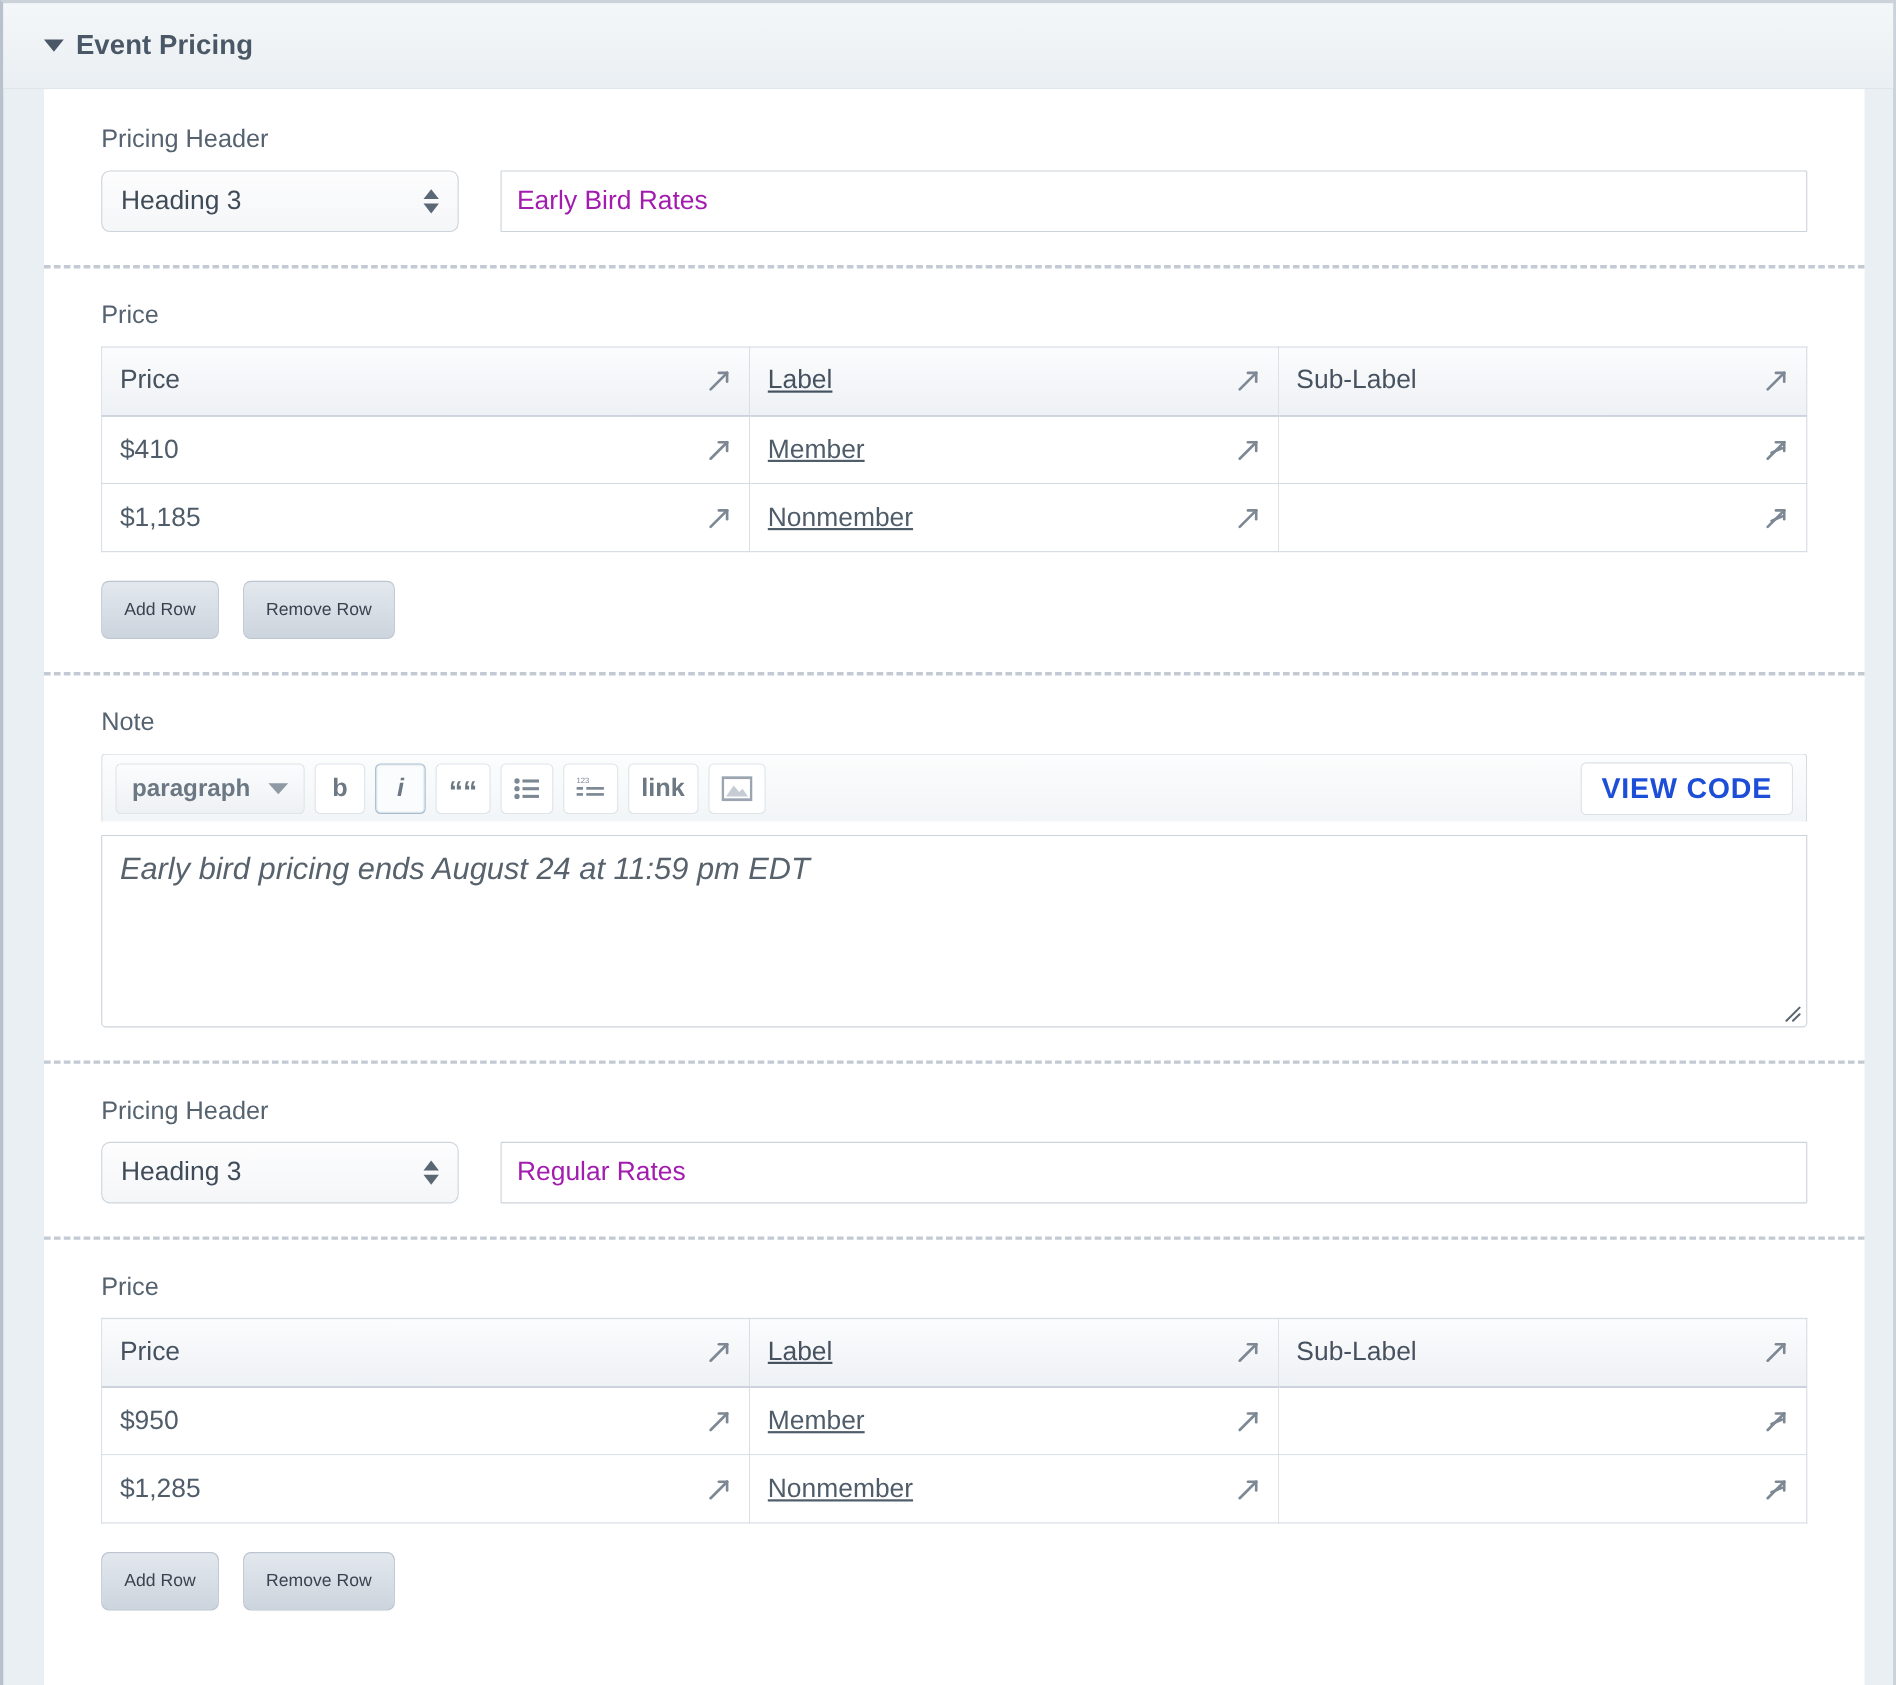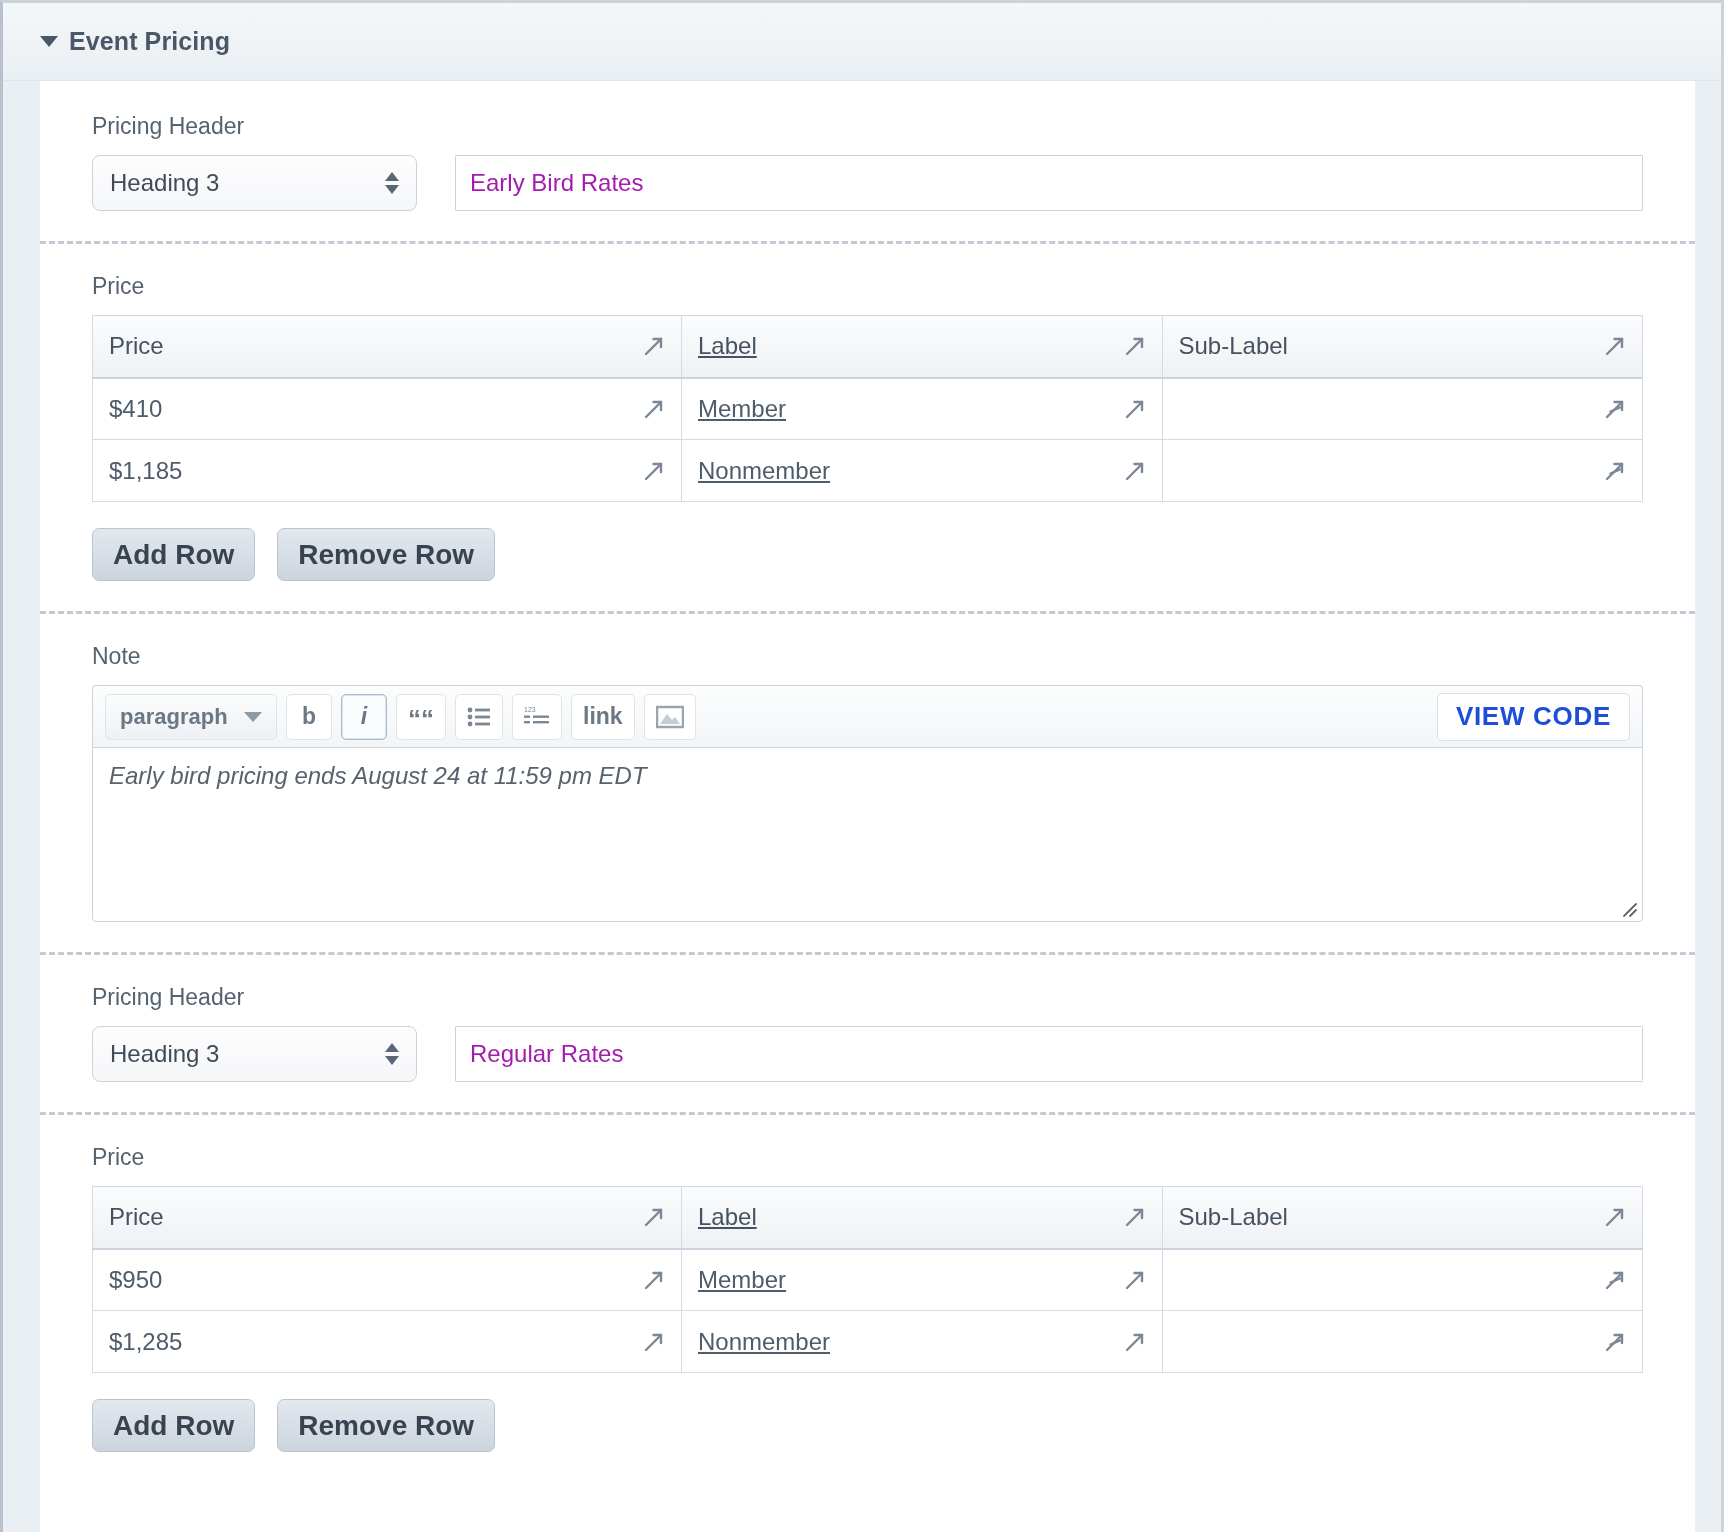--- a/index.html
+++ b/index.html
@@ -177,26 +177,25 @@
     margin-top: 26px;
     display: flex;
     gap: 22px;
   }
   .btn {
     background: linear-gradient(to bottom, #e3e8ee 0%, #ccd4dd 100%);
     border: 1px solid #bcc5cf;
     border-radius: 7px;
     padding: 0 20px;
     height: 53px;
-    font-size: 28px;
+    font-size: 16px;
     color: #39434f;
     font-family: "Liberation Sans", sans-serif;
     cursor: pointer;
     line-height: 1;
-    font-weight: bold;
   }
 
   
   .editor {
     width: calc(100% - 52px);
   }
   .editor-toolbar {
     border: 1px solid #ccd3da;
     border-bottom: none;
     background: linear-gradient(to bottom, #fcfdfd 0%, #f2f5f7 100%);
@@ -264,25 +263,26 @@
     color: #1d4ed8;
     cursor: pointer;
     margin-left: 46px;
   }
   .editor-area {
     position: relative;
     border: 1px solid #ccd3da;
     background: #ffffff;
     height: 175px;
     padding: 14px 16px;
-    font-size: 24px;
+    font-size: 28px;
     font-style: italic;
     color: #58626d;
     overflow: hidden;
     border-radius: 0 0 4px 4px;
+    margin-top: 12px;
   }
   .resize-grip {
     position: absolute;
     right: 4px;
     bottom: 3px;
     width: 18px;
     height: 18px;
     pointer-events: none;
   }
   .resize-grip svg { display: block; }

